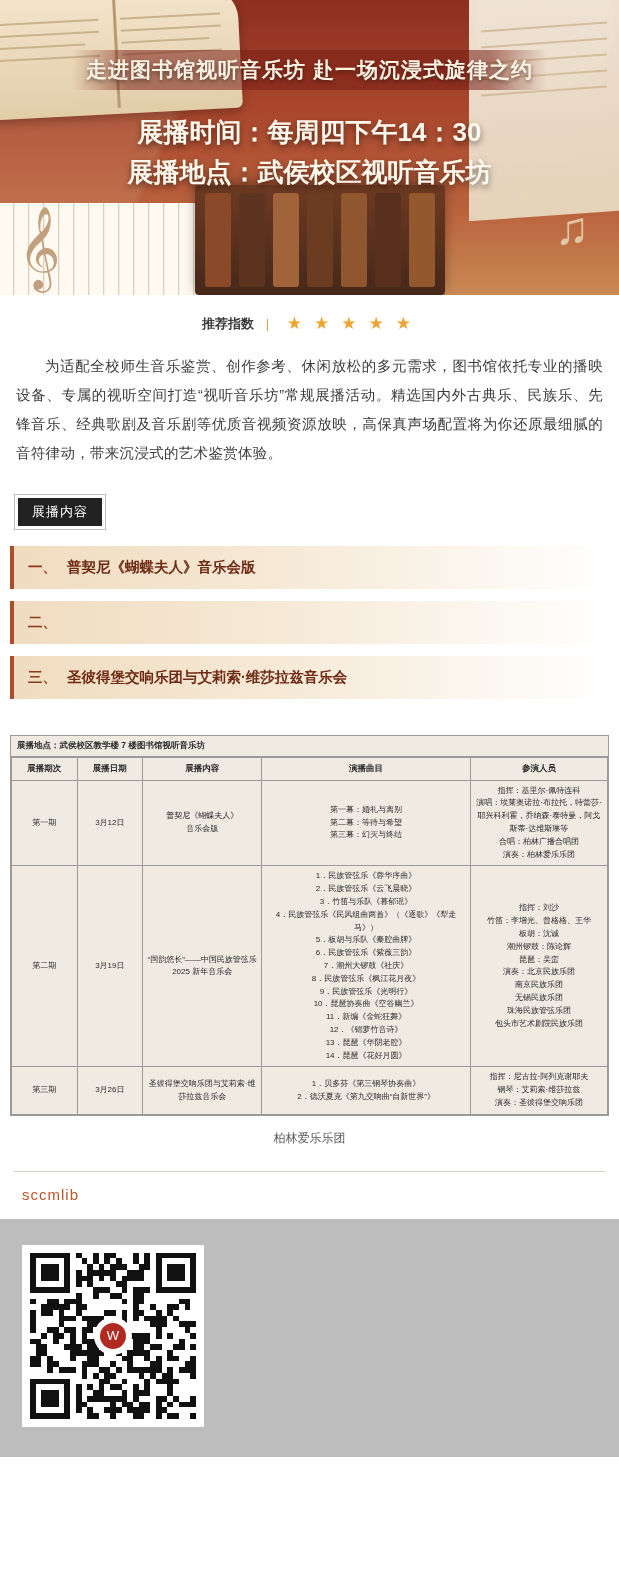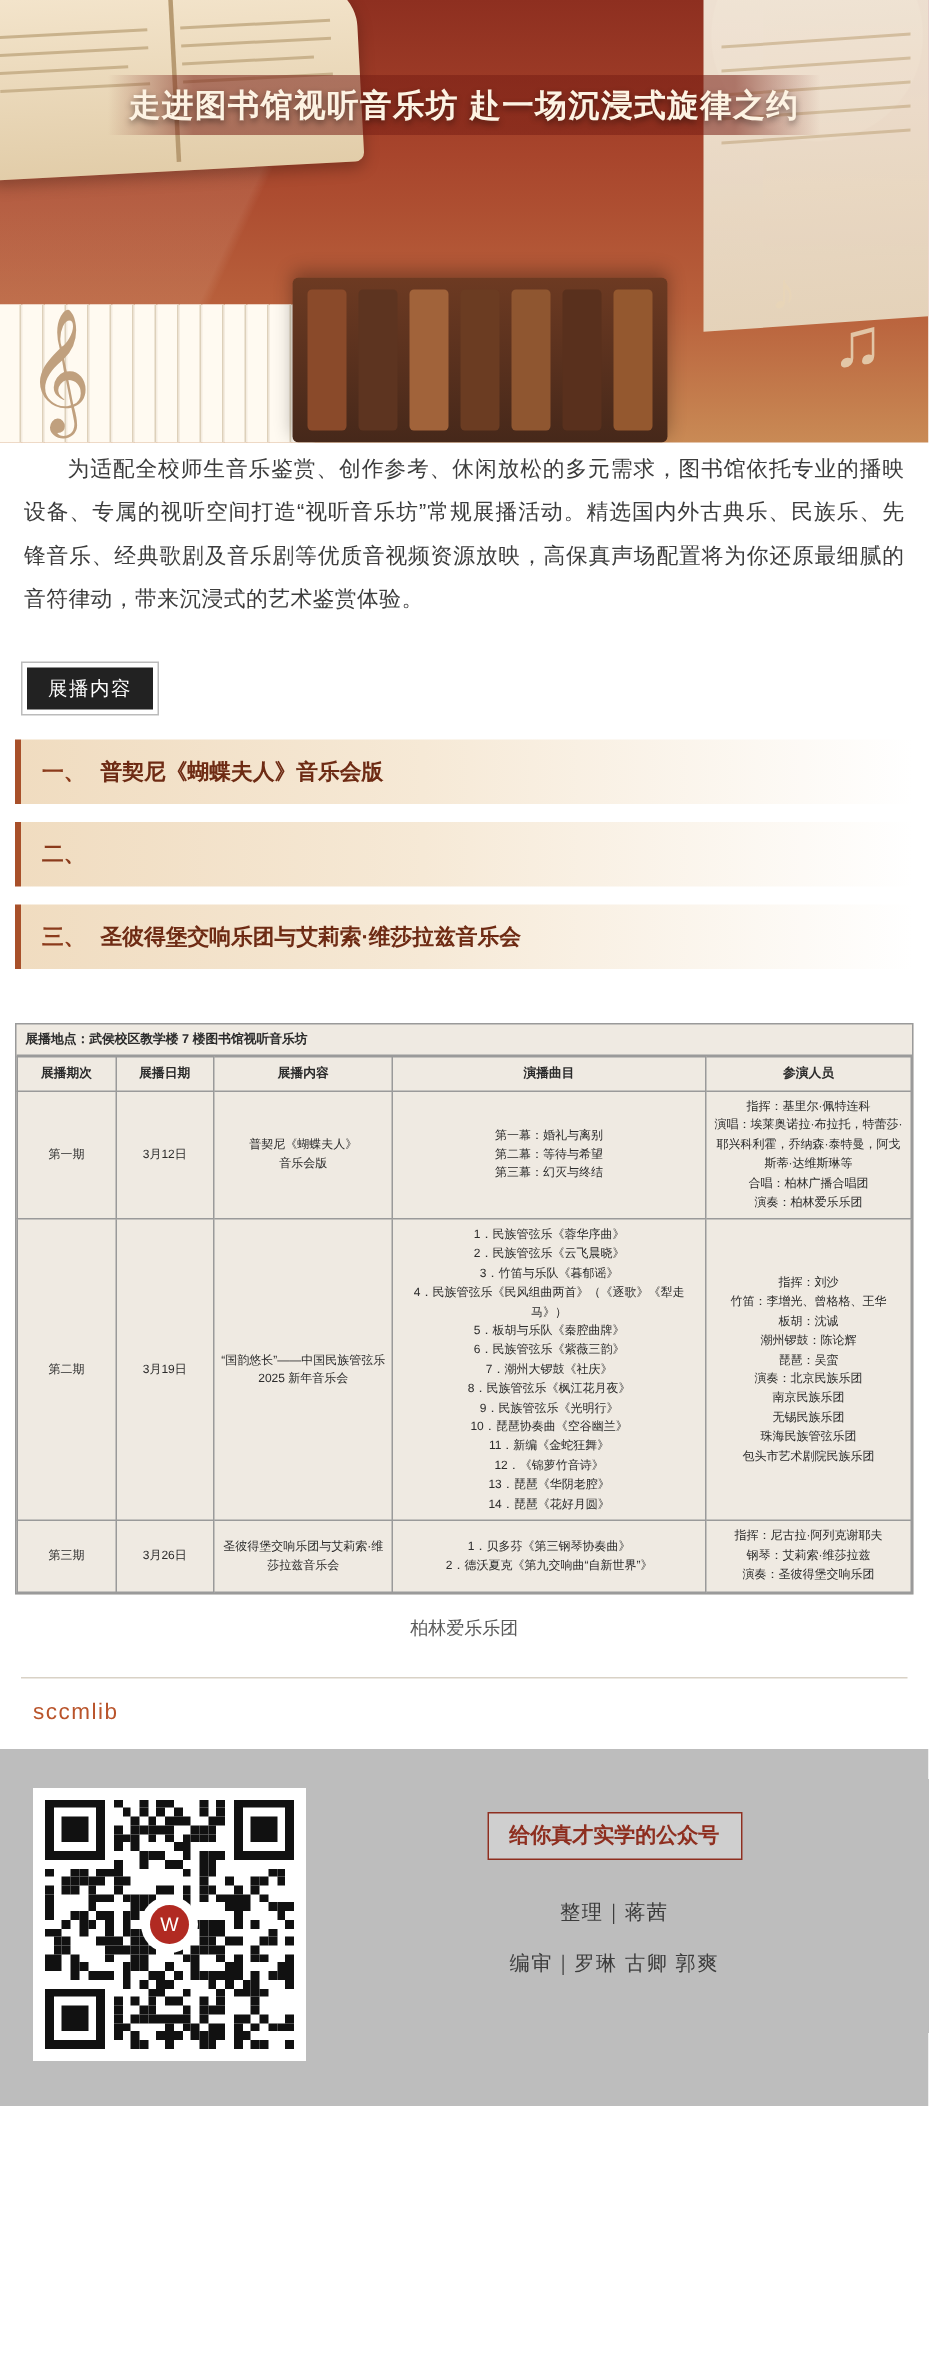--- a/index.html
+++ b/index.html
@@ -283,23 +283,32 @@
       <div class="spine" style="left:112px;background:#6b3c22"></div>
       <div class="spine" style="left:146px;background:#8f5630"></div>
       <div class="spine" style="left:180px;background:#59301d"></div>
       <div class="spine" style="left:214px;background:#94582f"></div>
     </div>
     <div class="note-deco" style="right:30px;bottom:40px">♫</div>
     <div class="note-deco" style="right:88px;bottom:80px;font-size:34px">♪</div>
 
     <div class="hero-titlewrap">
       <div class="hero-title-bar">走进图书馆视听音乐坊  赴一场沉浸式旋律之约</div>
+      <div class="hero-sub">
+        <div>展播时间：每周四下午14：30</div>
+        <div>展播地点：武侯校区视听音乐坊</div>
+      </div>
     </div>
   </div>
 
+  <div class="recommend">
+    <span>推荐指数</span>
+    <span class="divider">|</span>
+    <span class="stars" id="stars"><span class="star" style="color: rgb(237, 164, 48);">★</span><span class="star" style="color: rgb(237, 164, 48);">★</span><span class="star" style="color: rgb(237, 164, 48);">★</span><span class="star" style="color: rgb(237, 164, 48);">★</span><span class="star" style="color: rgb(237, 164, 48);">★</span></span>
+  </div>
 
   <p class="intro">为适配全校师生音乐鉴赏、创作参考、休闲放松的多元需求，图书馆依托专业的播映设备、专属的视听空间打造“视听音乐坊”常规展播活动。精选国内外古典乐、民族乐、先锋音乐、经典歌剧及音乐剧等优质音视频资源放映，高保真声场配置将为你还原最细腻的音符律动，带来沉浸式的艺术鉴赏体验。</p>
 
   <div class="sec-label-wrap">
     <span class="frame">
       <span class="sec-label" style="margin:0">展播内容</span>
     </span>
   </div>
 
   <div class="items" id="items">
@@ -693,20 +702,15 @@
           <div style="position: absolute; background: rgb(17, 17, 17); left: 11.4483px; top: 11.4483px; width: 17.1724px; height: 17.1724px;"></div>
           <div style="position: absolute; background: rgb(17, 17, 17); left: 34.3448px; top: 0px; width: 5.72414px; height: 40.069px;"></div>
           <div style="position: absolute; background: rgb(17, 17, 17); left: 0px; top: 0px; width: 5.72414px; height: 40.069px;"></div>
           <div style="position: absolute; background: rgb(17, 17, 17); left: 0px; top: 34.3448px; width: 40.069px; height: 5.72414px;"></div>
           <div style="position: absolute; background: rgb(17, 17, 17); left: 0px; top: 0px; width: 40.069px; height: 5.72414px;"></div>
         <div class="qr-logo">
           <span>W</span>
         </div>
       </div>
     </div>
-    <div class="footer-right">
-      <div class="fr-title">给你真才实学的公众号</div>
-      <div class="fr-line">整理｜蒋茜</div>
-      <div class="fr-line">编审｜罗琳  古卿  郭爽</div>
-    </div>
   </div>
 
 </div>
 
 </body></html>

